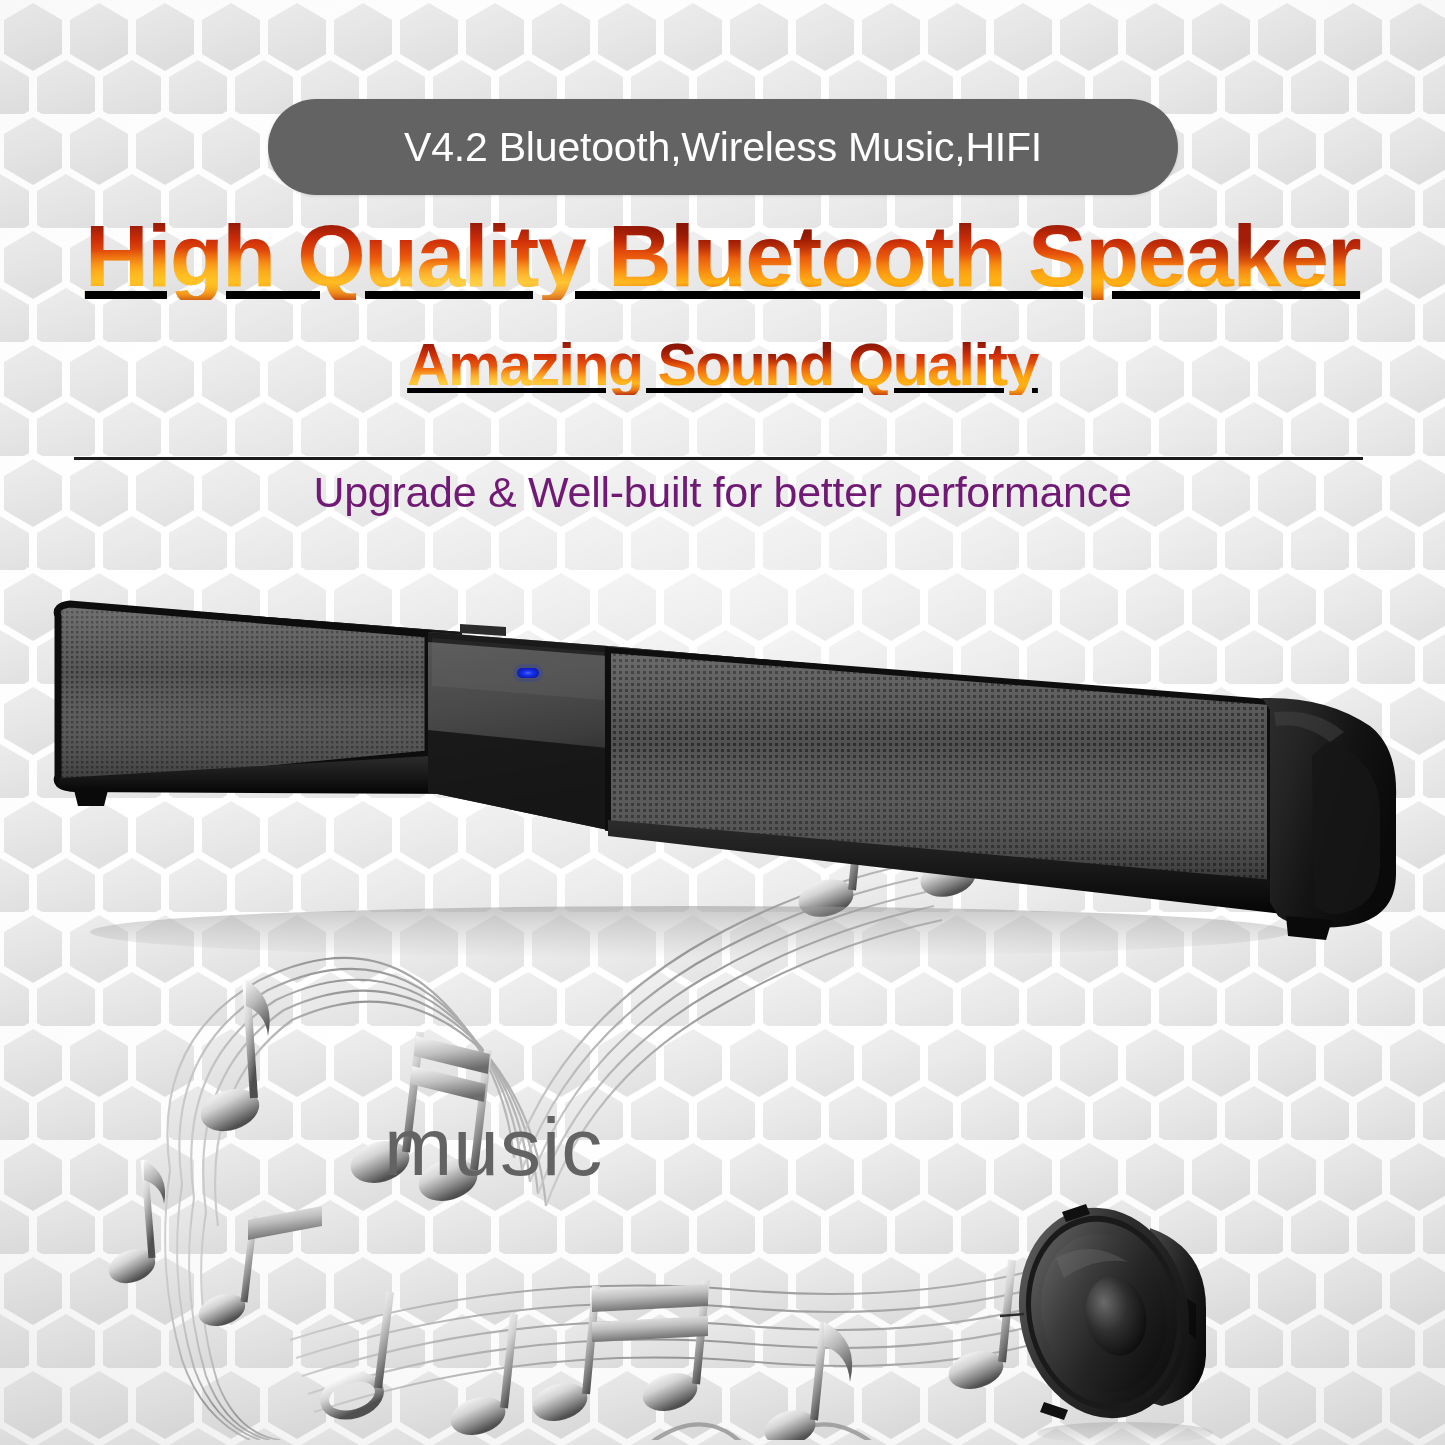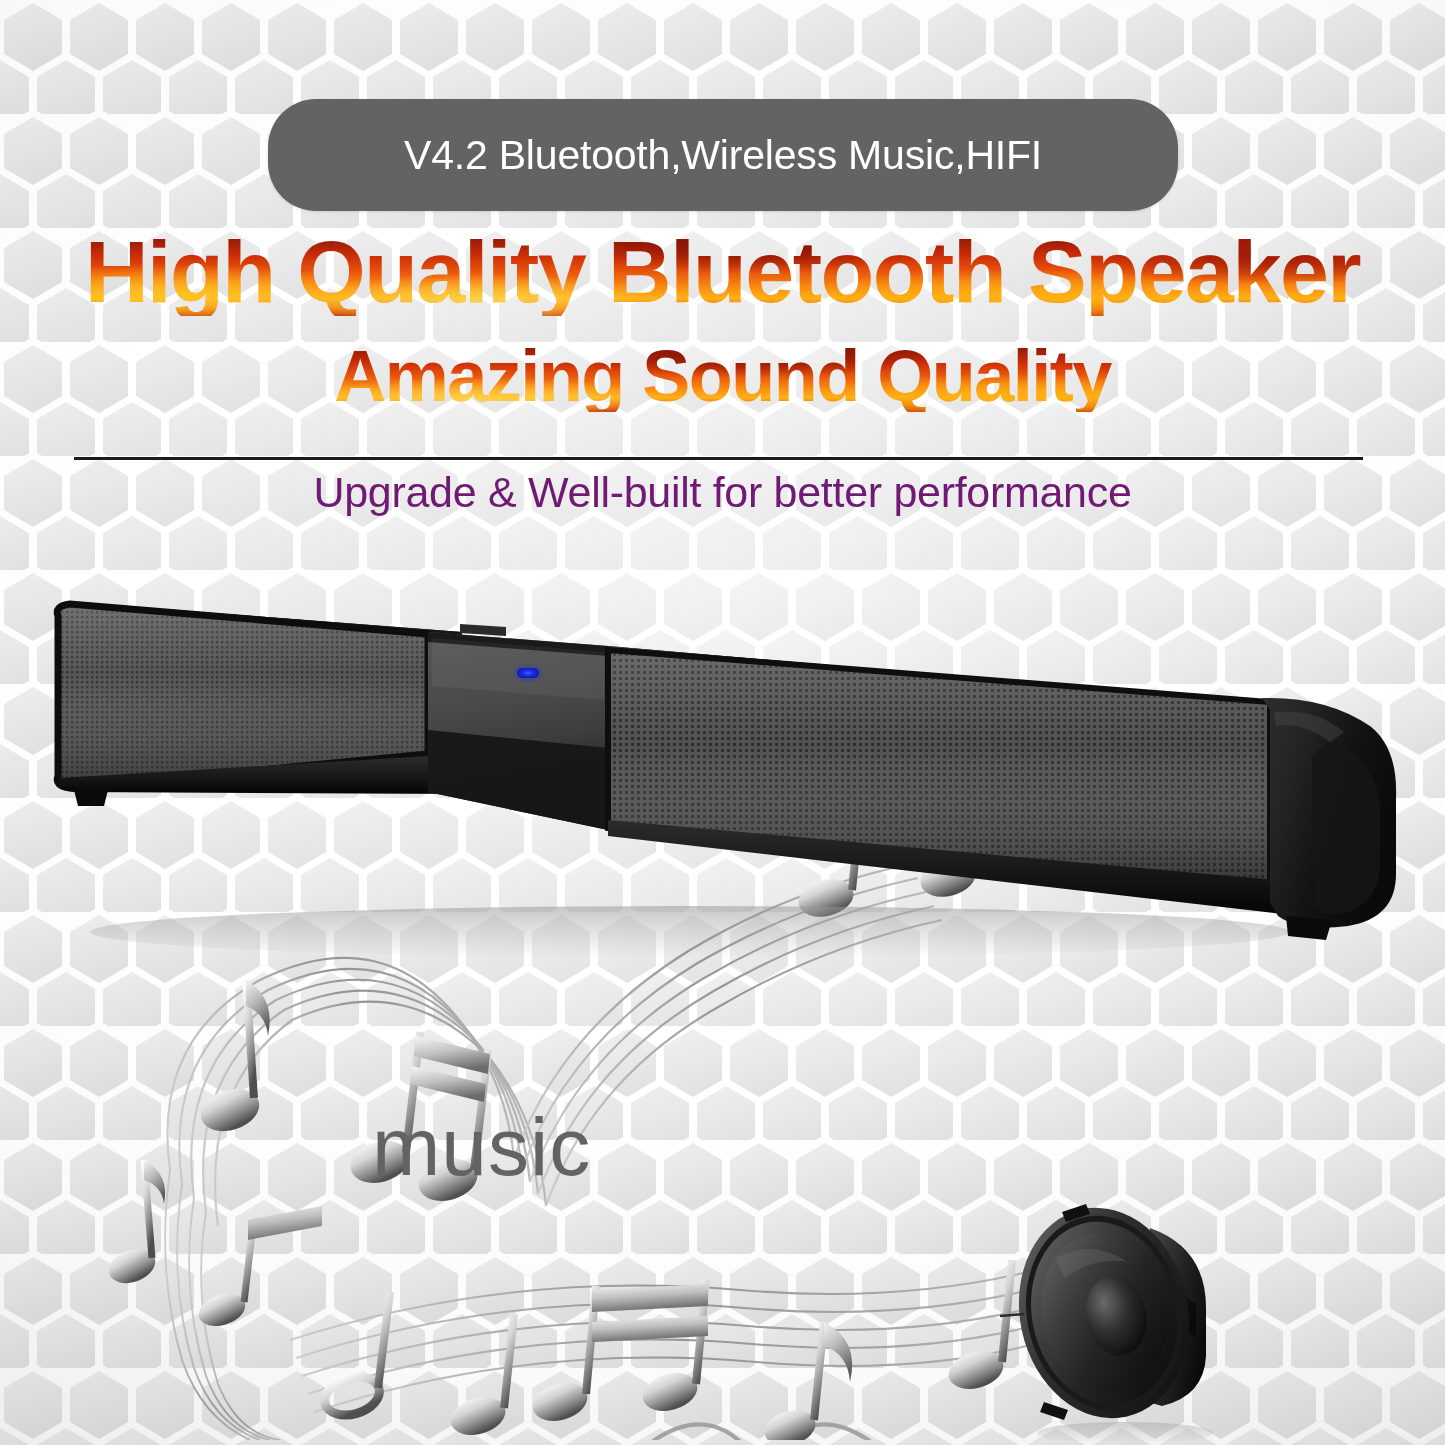--- a/index.html
+++ b/index.html
@@ -39,21 +39,21 @@
         rgba(210,210,210,0.10) 72%,
         rgba(186,186,186,0.30) 100%);
   }
 
   
   .pill-banner {
     position: absolute;
     left: 268px;
     top: 99px;
     width: 910px;
-    height: 112px;
+    height: 96px;
     background: #636363;
     border-radius: 48px;
     display: flex;
     align-items: center;
     justify-content: center;
     z-index: 5;
     box-shadow: 0 1px 3px rgba(0,0,0,0.12);
   }
   .pill-banner .pill-text {
     color: #ffffff;
@@ -61,24 +61,25 @@
     font-weight: 400;
     letter-spacing: -0.2px;
     white-space: nowrap;
     font-family: "Liberation Sans", sans-serif;
   }
 
   
   .headline-block {
     position: absolute;
     left: 0;
-    top: 228px;
+    top: 212px;
     width: 1445px;
     z-index: 5;
     text-align: center;
+    text-decoration: underline;
   }
   .flame-line {
     display: block;
     font-family: "Liberation Sans", sans-serif;
     font-weight: bold;
     letter-spacing: -1.5px;
     line-height: 1.0;
     white-space: nowrap;
     color: #E04A10;
     background-image:
@@ -94,21 +95,21 @@
         #E8560C 50%,
         #F98711 66%,
         #FFB216 80%,
         #E8620D 92%,
         #B42208 100%);
     -webkit-background-clip: text;
     background-clip: text;
     -webkit-text-fill-color: transparent;
   }
   .flame-line-1 { font-size: 88px; }
-  .flame-line-2 { font-size: 72px; margin-top: 24px; }
+  .flame-line-2 { font-size: 59px; margin-top: 36px; }
 
   
   .divider {
     position: absolute;
     left: 74px;
     top: 457px;
     width: 1289px;
     height: 3px;
     background: #1c1c1c;
     z-index: 5;
@@ -144,21 +145,21 @@
   .music-decor {
     position: absolute;
     left: 90px;
     top: 840px;
     width: 1030px;
     height: 600px;
     z-index: 4;
   }
   .music-word {
     position: absolute;
-    left: 372px;
+    left: 384px;
     top: 1100px;
     z-index: 7;
     font-size: 82px;
     font-weight: 300;
     color: #636363;
     letter-spacing: 1px;
     font-family: "Liberation Sans", sans-serif;
   }
 
   

